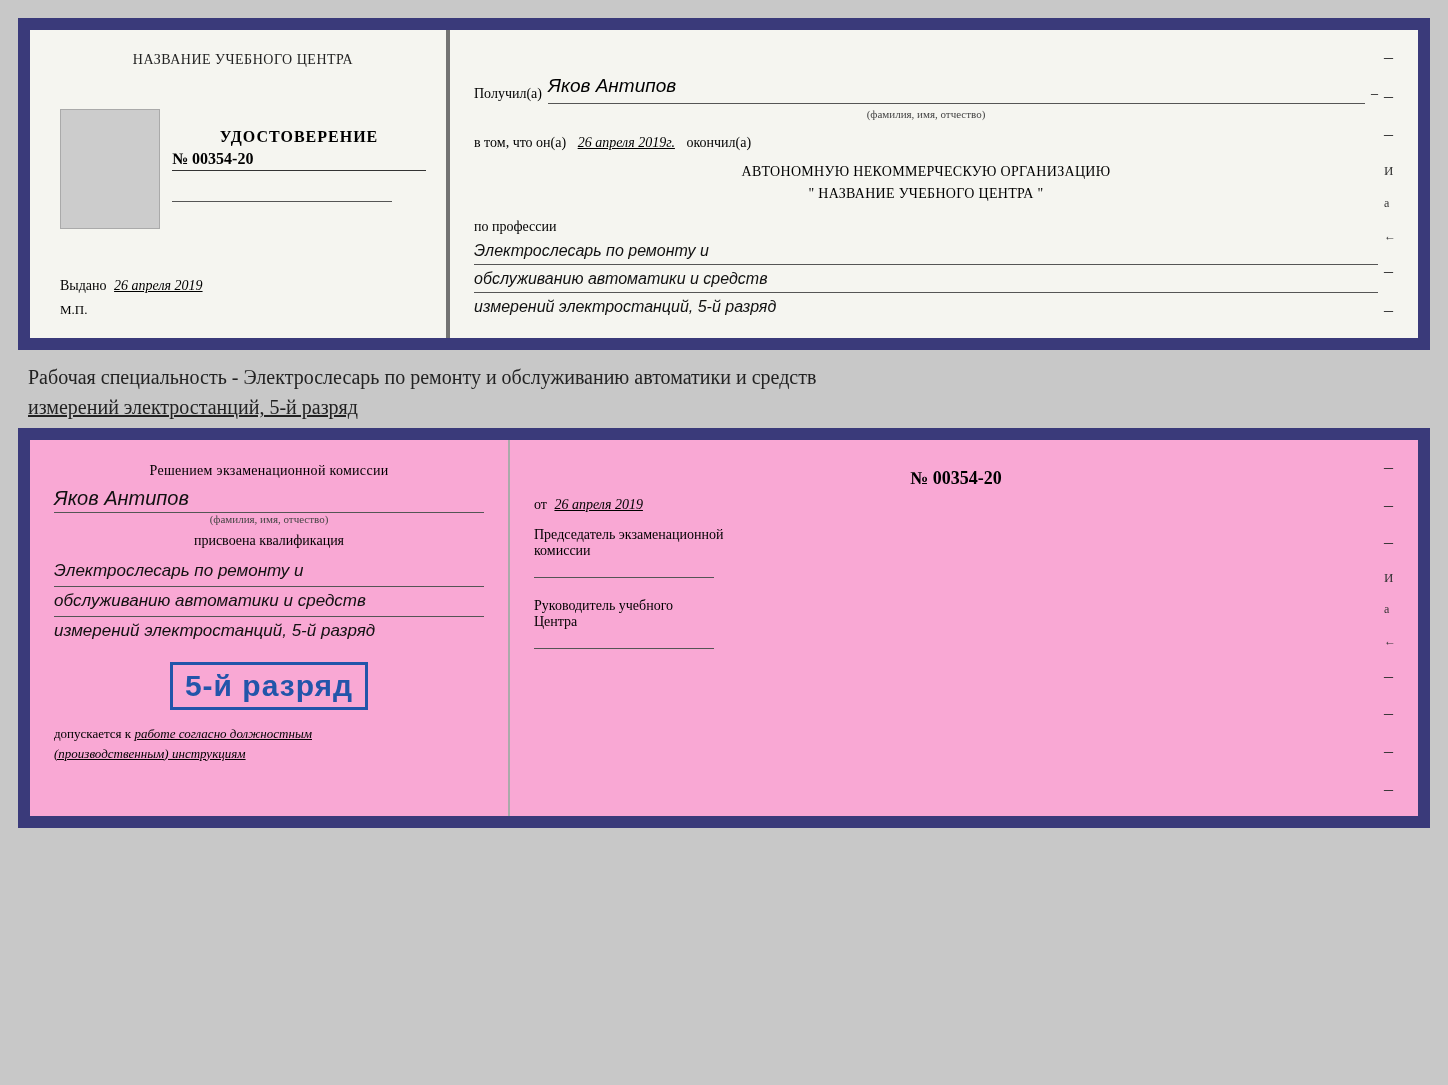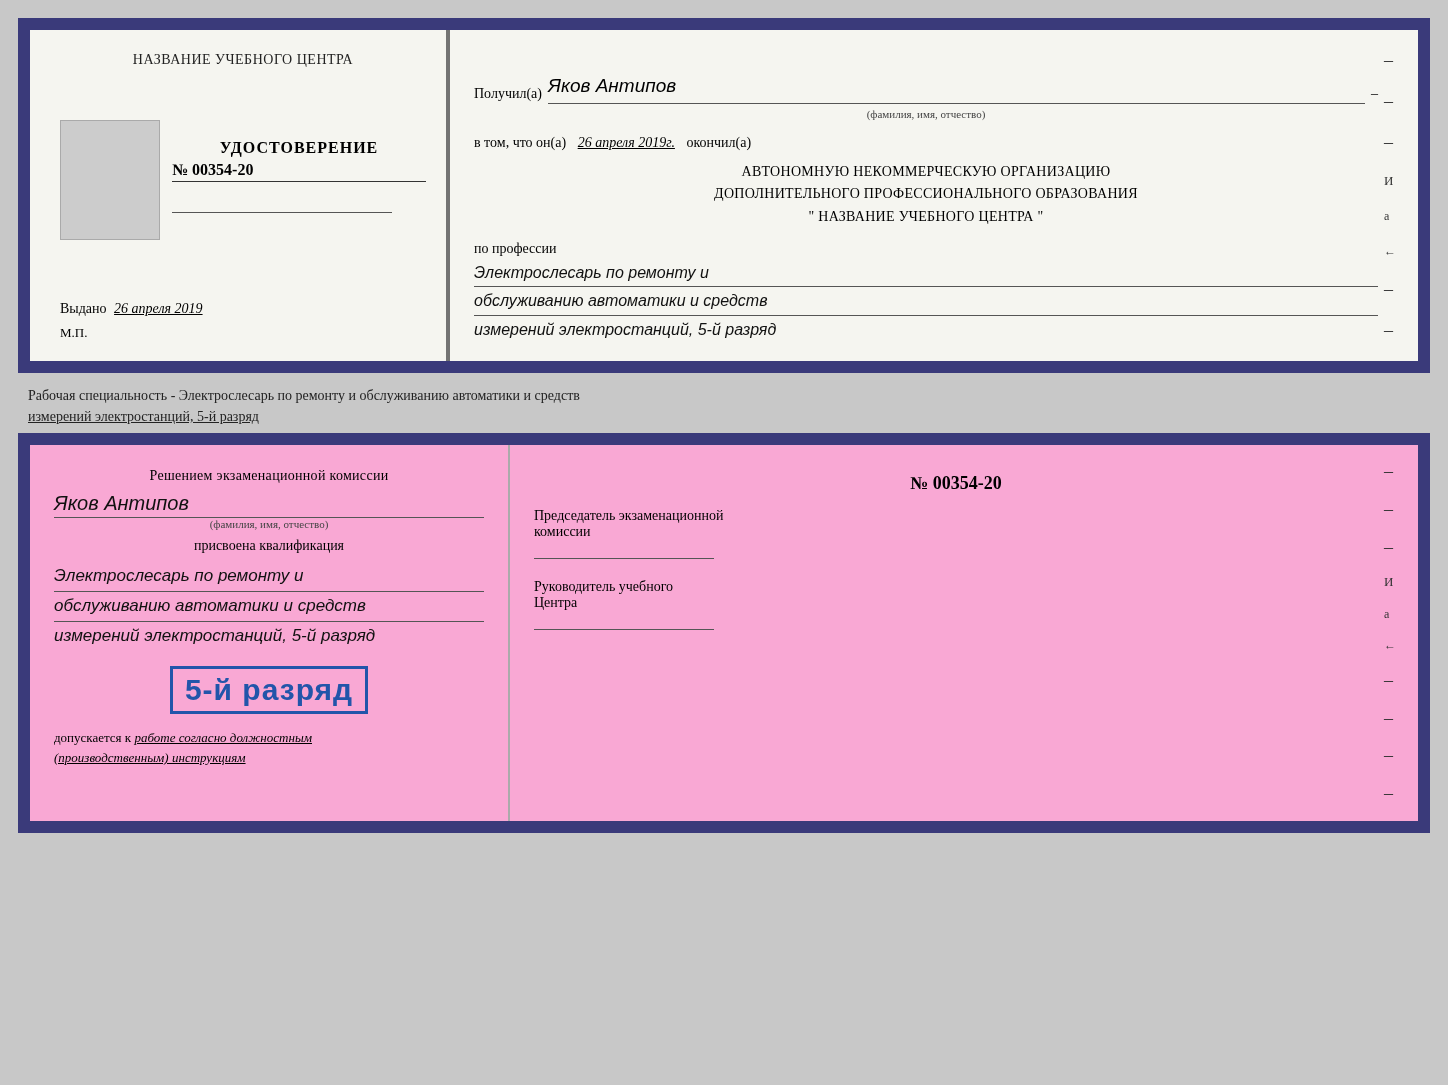--- a/index.html
+++ b/index.html
@@ -144,21 +144,21 @@
       font-size: 16px;
       color: #111;
       border-bottom: 1px solid #555;
       line-height: 1.7;
       display: block;
     }
 
     
     .middle-text {
       padding: 6px 10px;
-      font-size: 14px;
+      font-size: 20px;
       color: #222;
       line-height: 1.5;
     }
     .middle-text .underline-text {
       text-decoration: underline;
     }
 
     
     .doc-bottom {
       display: flex;
@@ -332,21 +332,20 @@
       <div class="recipient-sub">(фамилия, имя, отчество)</div>
 
       <div class="vtom-line" style="margin-top:8px;">
         <span>в том, что он(а)</span>
         <span class="vtom-date" style="margin: 0 8px;">26 апреля 2019г.</span>
         <span>окончил(а)</span>
       </div>
 
       <div class="org-block" style="margin-top:8px;">
         <div>АВТОНОМНУЮ НЕКОММЕРЧЕСКУЮ ОРГАНИЗАЦИЮ</div>
-        <div>ДОПОЛНИТЕЛЬНОГО ПРОФЕССИОНАЛЬНОГО ОБРАЗОВАНИЯ</div>
         <div>"   НАЗВАНИЕ УЧЕБНОГО ЦЕНТРА   "</div>
       </div>
 
       <div class="po-professii" style="margin-top:6px;">по профессии</div>
       <span class="profession-handwritten">Электрослесарь по ремонту и</span>
       <span class="profession-handwritten">обслуживанию автоматики и средств</span>
       <span class="profession-handwritten" style="border-bottom:none;">измерений электростанций, 5-й разряд</span>
     </div>
 
     <div class="dash-col">
@@ -388,20 +387,24 @@
         <span>допускается к</span>
         <span class="italic-underline">работе согласно должностным</span><br>
         <span class="italic-underline">(производственным) инструкциям</span>
       </div>
     </div>
 
     <div class="doc-bottom-right" style="padding-right:40px;">
 
       <div class="number-big">№  00354-20</div>
 
+      <div class="ot-line">
+        <span>от</span>
+        <span style="font-style:italic; text-decoration:underline; margin-left:4px;">26 апреля 2019</span>
+      </div>
 
       <div class="predsedatel-block">
         <div>Председатель экзаменационной</div>
         <div>комиссии</div>
         <div class="sign-line"></div>
       </div>
 
       <div class="rukovoditel-block">
         <div>Руководитель учебного</div>
         <div>Центра</div>

